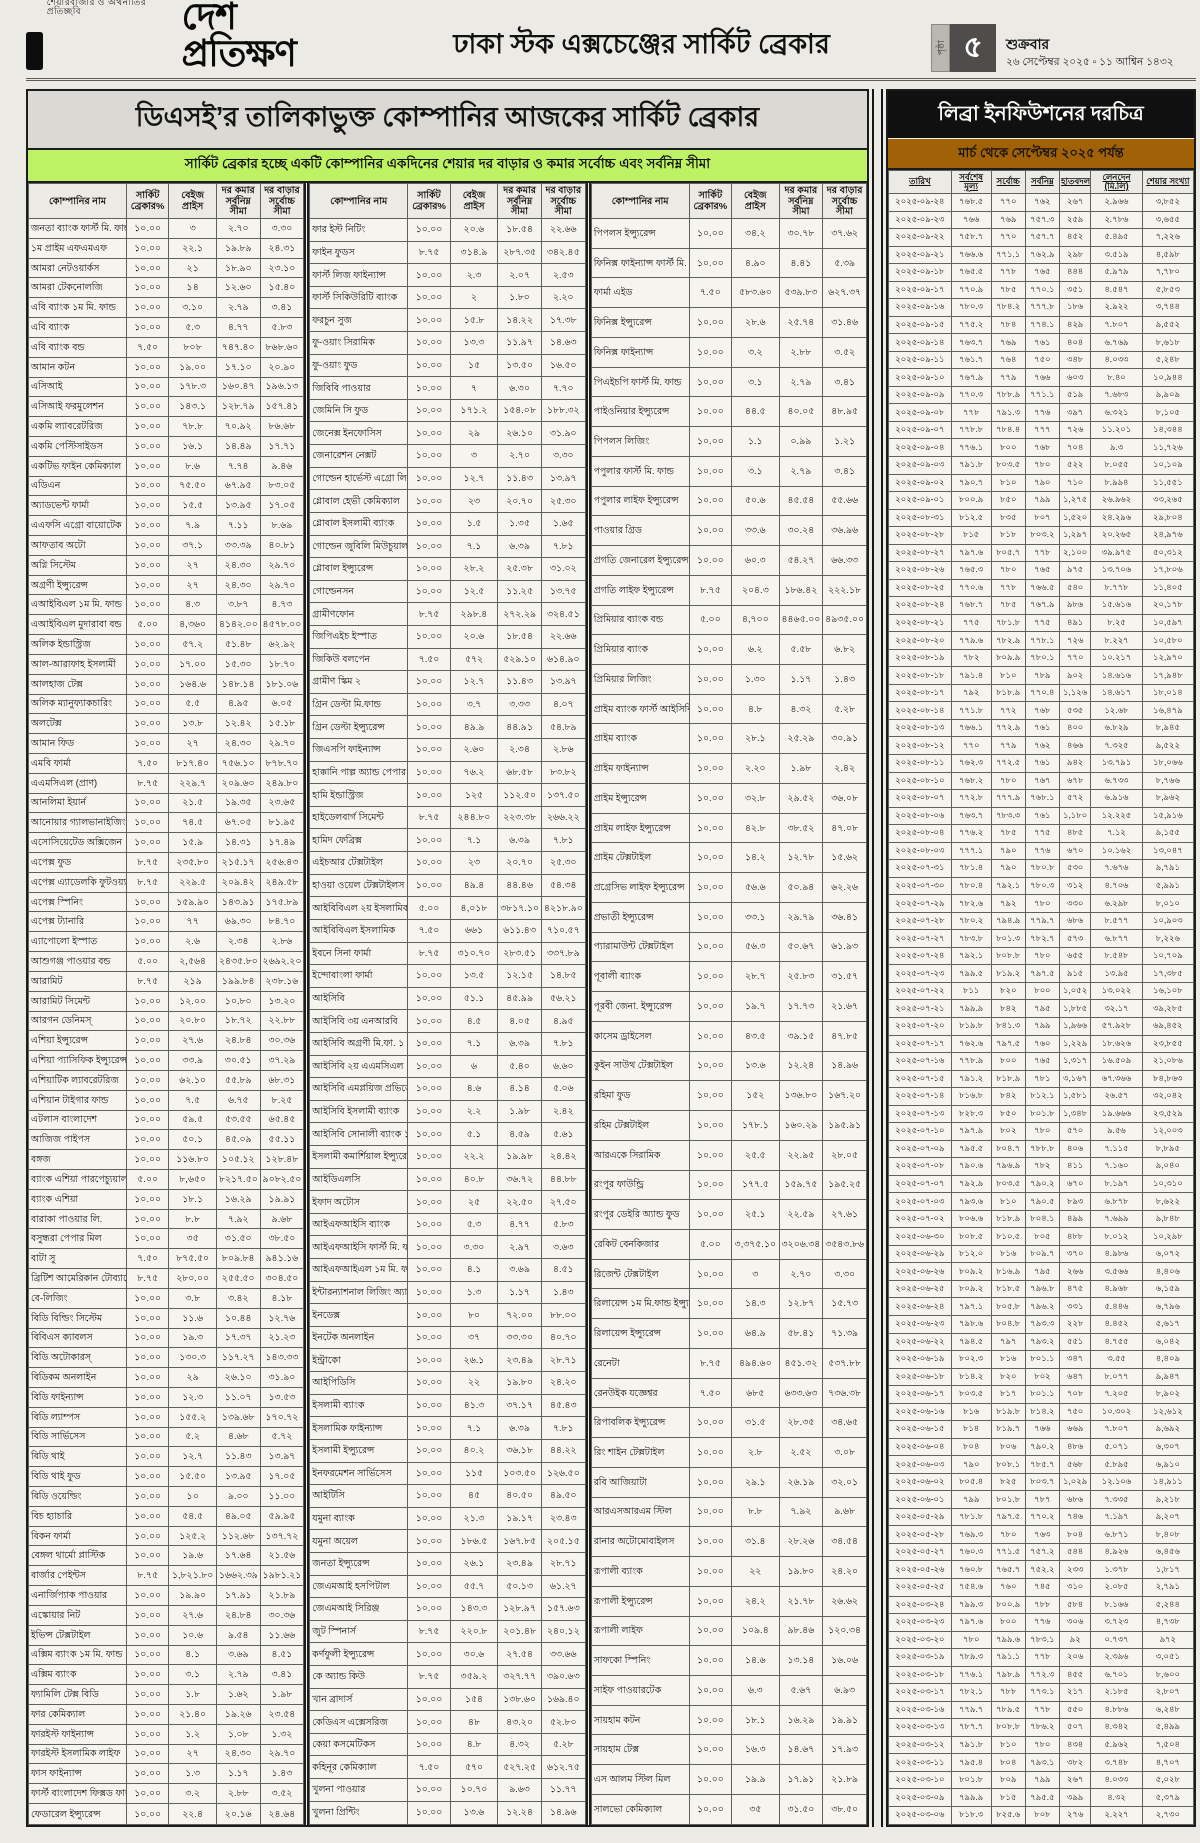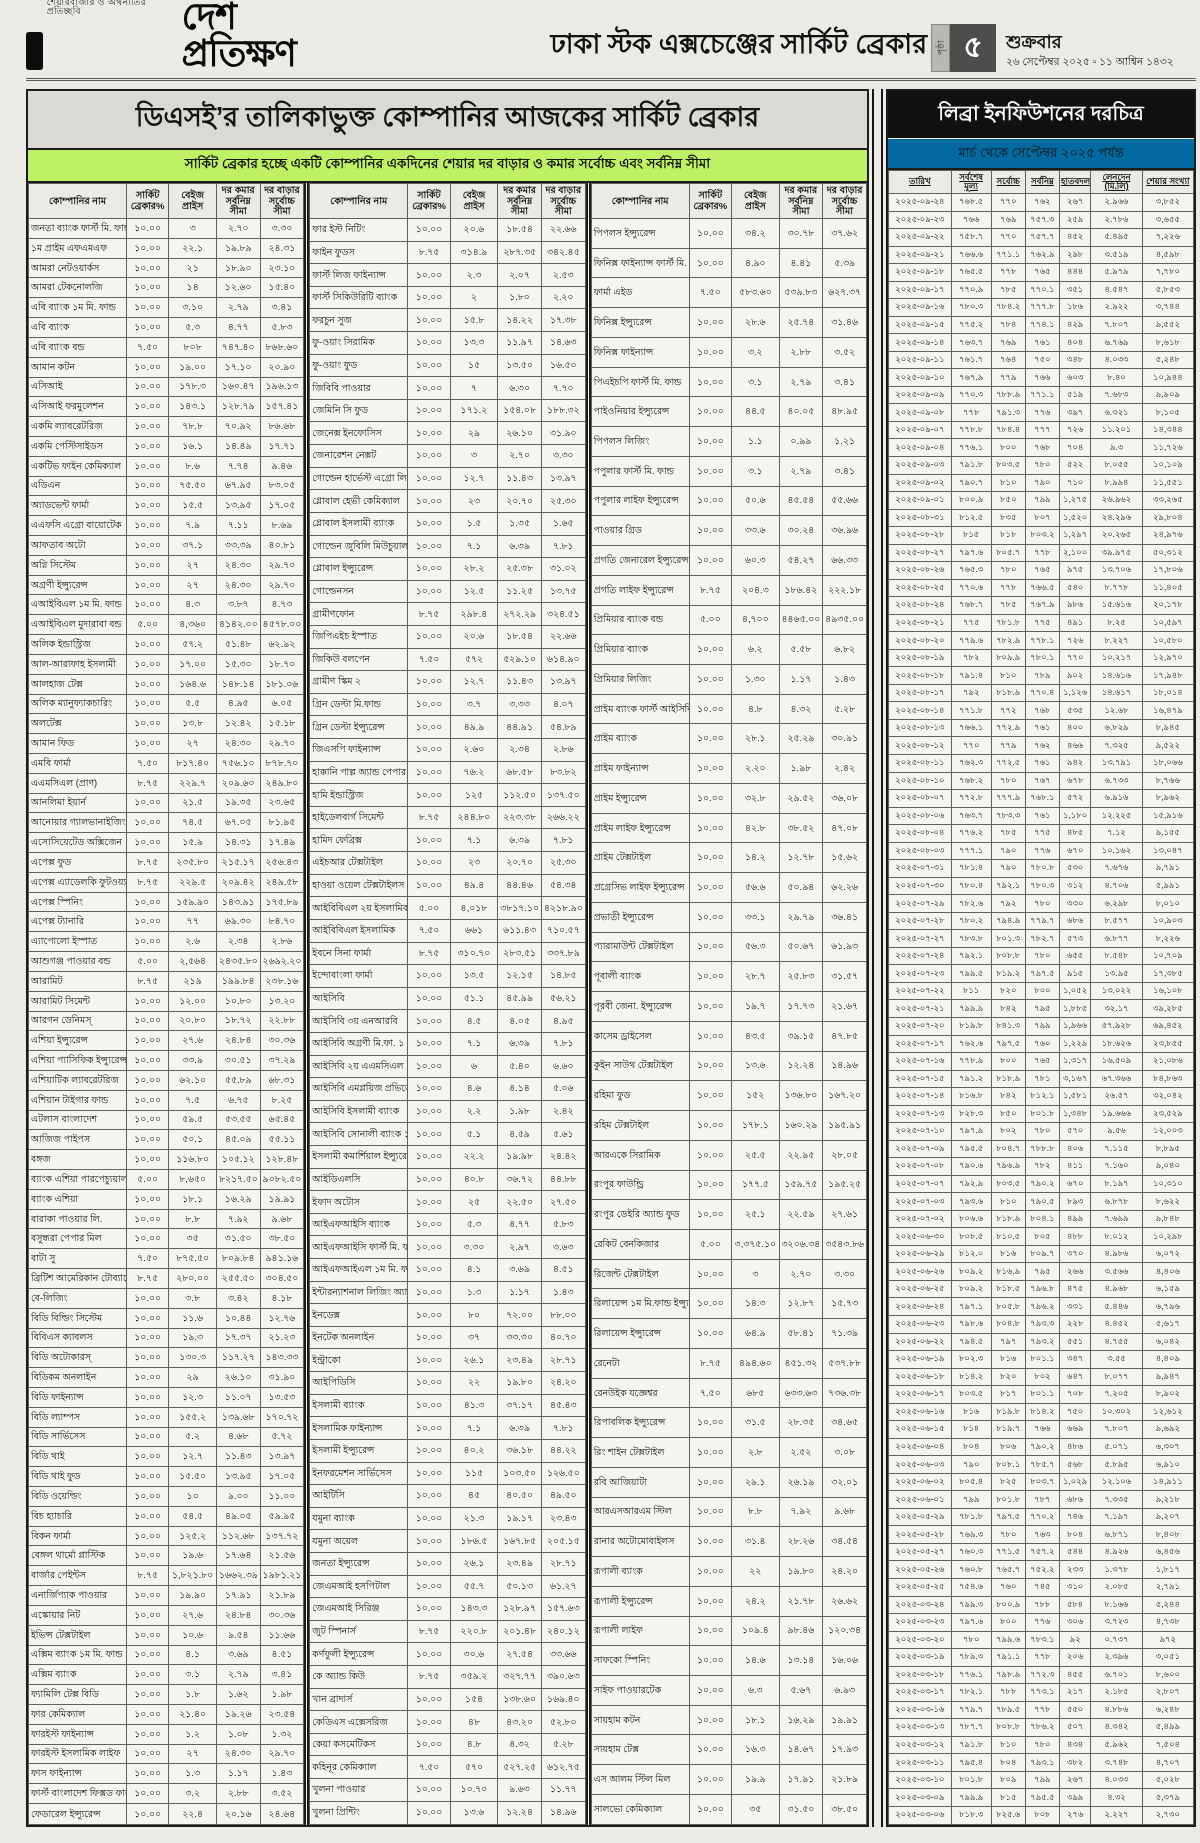--- a/index.html
+++ b/index.html
@@ -11,28 +11,28 @@
   }
   .page{width:1200px;height:1843px;box-sizing:border-box;padding:6px 4px 0 26px;}
 
   
   .masthead{display:flex;align-items:flex-end;height:66px;border-bottom:3px double #5a5a56;padding-bottom:6px;}
   .logo-wrap{display:flex;align-items:flex-end;gap:4px;width:330px;}
   .logo-mark{width:17px;height:38px;background:#0d0d0d;border-radius:3px;margin-bottom:2px;}
   .logo-block{display:flex;flex-direction:row;line-height:1;}
   .logo-tagline{font-size:9px;letter-spacing:.5px;color:#222;margin-bottom:2px;}
   .logo-name{font-size:37px;font-weight:900;color:#0a0a0a;letter-spacing:-1px;font-family:"Liberation Serif","DejaVu Serif",serif;}
-  .mast-title{flex:1;text-align:right;font-size:27px;font-weight:800;color:#111;padding-bottom:4px;}
+  .mast-title{flex:1;text-align:center;font-size:27px;font-weight:800;color:#111;padding-bottom:4px;}
   .page-badge{display:flex;align-items:stretch;height:48px;margin:0 10px 0 4px;}
   .badge-label{writing-mode:vertical-rl;transform:rotate(180deg);background:#b9b7b1;color:#333;
     font-size:9px;padding:2px 1px;display:flex;align-items:center;justify-content:center;border:1px solid #8a8880;}
   .badge-num{width:46px;background:#4e4d4b;color:#fff;font-size:30px;font-weight:900;
     display:flex;align-items:center;justify-content:center;font-family:"Liberation Serif","DejaVu Serif",serif;}
   .date-block{width:190px;line-height:1.35;padding-bottom:4px;}
-  .date-day{font-size:18px;font-weight:800;}
+  .date-day{font-size:14px;font-weight:800;}
   .date-line{font-size:10.5px;color:#222;}
 
   
   .content{display:flex;align-items:stretch;margin-top:8px;height:1738px;}
 
   .board{flex:1;border:2px solid #1c1c1c;background:#f2f1ec;display:flex;flex-direction:column;min-width:0;justify-content:space-between;}
   .board-title{border-bottom:2px solid #1c1c1c;background:#dbd9d3;text-align:center;
     font-size:27px;font-weight:900;padding:5px 4px 7px;letter-spacing:0;}
   .board-subtitle{border-bottom:2px solid #1c1c1c;text-align:center;font-size:13.5px;font-weight:600;
     padding:3px 2px 5px;background:#bef264;}
@@ -43,22 +43,22 @@
   table.cb th,table.cb td{border:1px solid #60605c;font-size:9.3px;padding:0 2px;overflow:hidden;white-space:nowrap;}
   table.cb th{font-weight:700;white-space:normal;line-height:1.15;height:34px;background:#eceae4;text-align:center;font-size:9.5px;}
   table.cb td{background:#f5f4ef;}
   td.c-name{text-align:left;}
   td.c-num{text-align:center;}
 
   
   .vdivider{width:7px;margin:0 3px;border-left:2px solid #161616;border-right:2px solid #161616;}
   .libra{width:306px;border:2px solid #1c1c1c;background:#f2f1ec;display:flex;flex-direction:column;}
   .libra-title{background:#101010;color:#fbfbf8;text-align:center;font-size:20px;font-weight:900;padding:7px 2px;}
-  .libra-subtitle{background:#0369a1;border-top:1px solid #f2f1ec;border-bottom:2px solid #1c1c1c;
-    text-align:center;font-size:13px;font-weight:400;padding:4px 2px;}
+  .libra-subtitle{background:#a16207;border-top:1px solid #f2f1ec;border-bottom:2px solid #1c1c1c;
+    text-align:center;font-size:13px;font-weight:700;padding:4px 2px;}
   table.lb{width:100%;height:100%;border-collapse:collapse;table-layout:fixed;flex:1;}
   table.lb th,table.lb td{border:1px solid #60605c;font-size:8.4px;padding:0 1px;text-align:center;overflow:hidden;white-space:nowrap;}
   table.lb th{font-weight:700;white-space:normal;line-height:1.1;height:22px;background:#eceae4;font-size:8.6px;text-decoration:underline;}
   table.lb td{background:#f5f4ef;}
   .libra-table-wrap{flex:1;display:flex;min-height:0;}
 </style>
 </head>
 <body>
 
 <div class="page">

